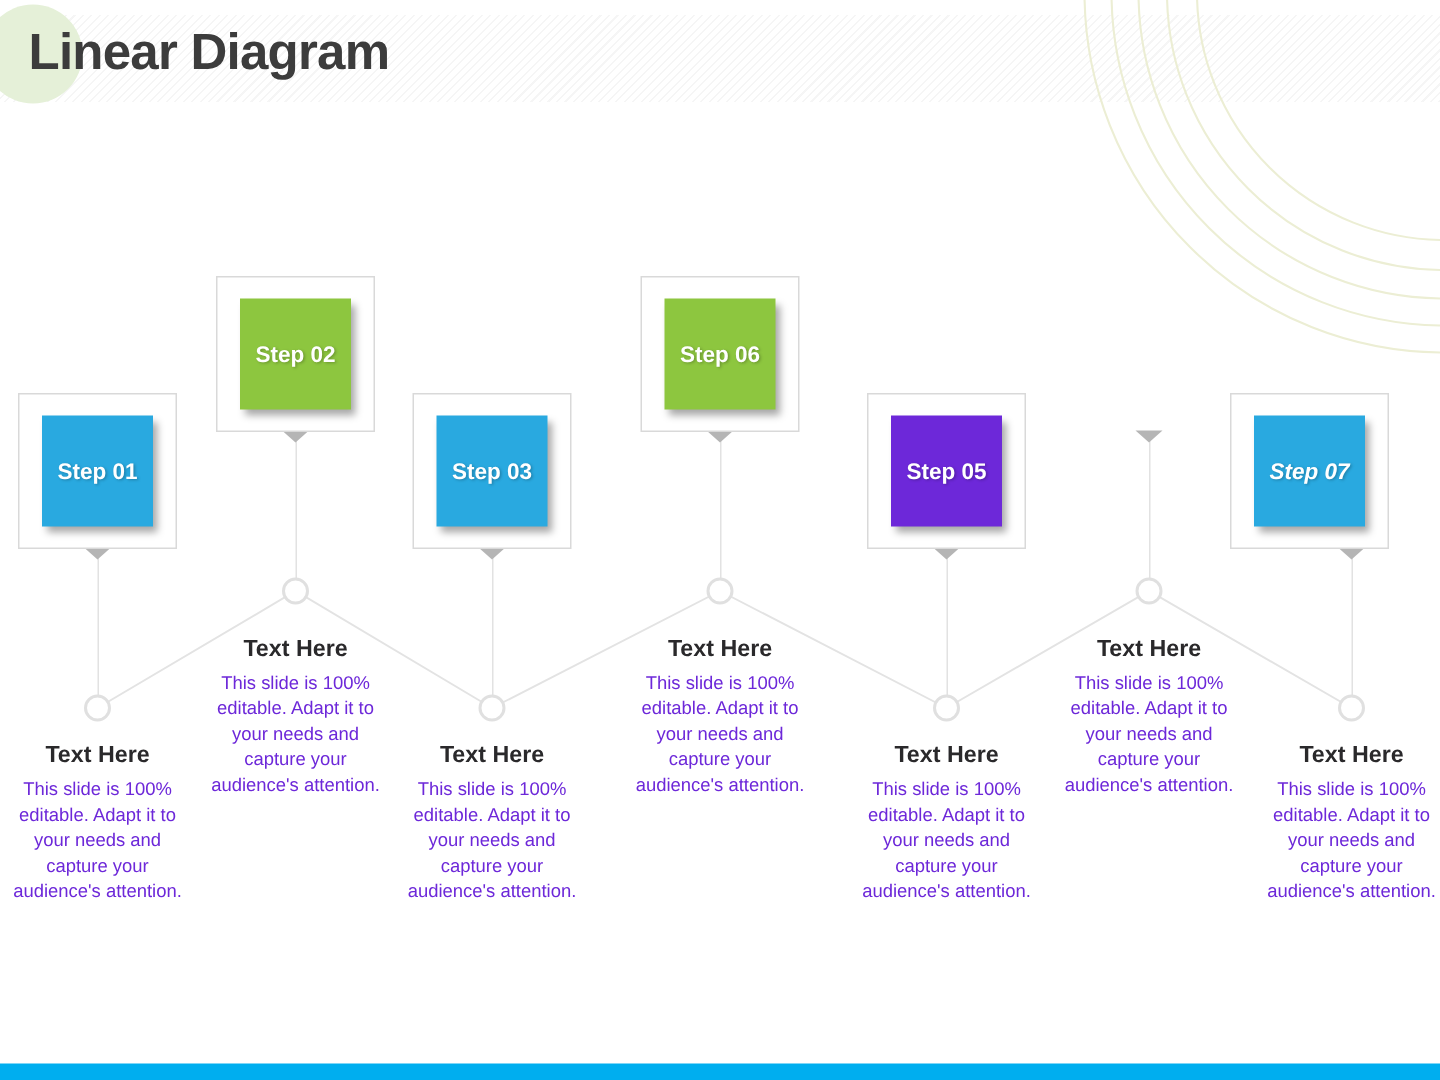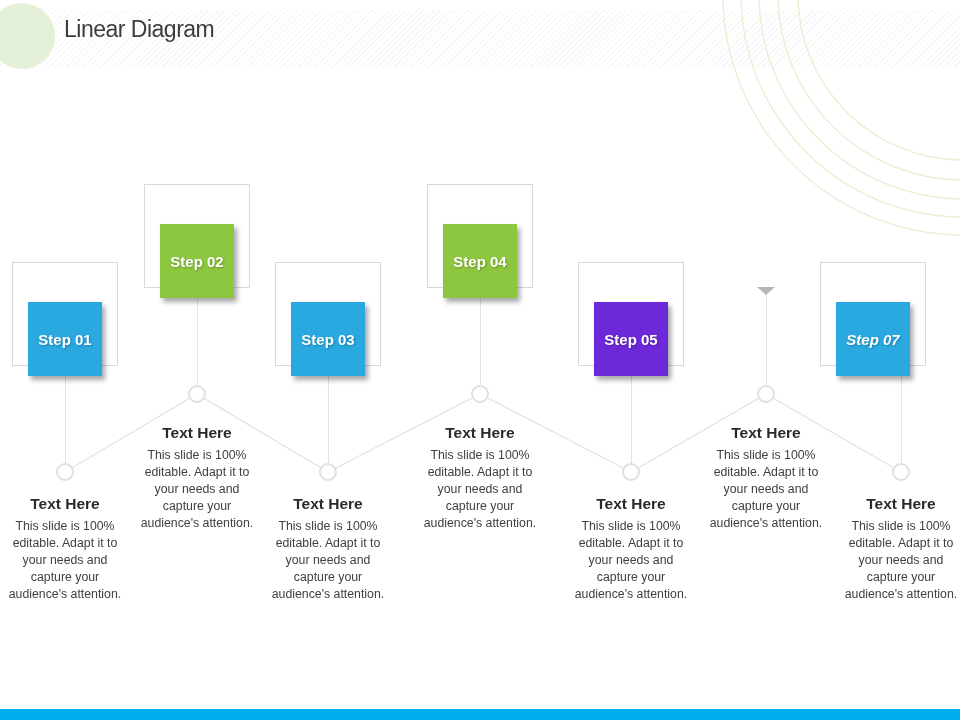--- a/index.html
+++ b/index.html
@@ -17,35 +17,34 @@
     background:repeating-linear-gradient(-45deg,
       rgba(120,120,120,0.07) 0px, rgba(120,120,120,0.07) 1px,
       rgba(255,255,255,0) 1px, rgba(255,255,255,0) 4px);
   }
   .title-circle{
     position:absolute;left:-11px;top:3px;width:66px;height:66px;
     border-radius:50%;background:#e5f0d8;
   }
   .slide-title{
     position:absolute;left:19px;top:16px;
-    font-size:23px;font-weight:normal;color:#3c3c3c;
-    letter-spacing:-0.5px;white-space:nowrap;margin-left:45px;
+    font-size:34px;font-weight:bold;color:#3c3c3c;
+    letter-spacing:-0.5px;white-space:nowrap;
   }
   
   .deco-svg{position:absolute;left:0;top:0;width:960px;height:720px;z-index:1;}
   
   .step-box{
     position:absolute;width:104px;height:102px;
     background:#ffffff;border:1px solid #d9d9d9;z-index:2;
   }
   .step-square{
     position:absolute;left:15px;top:14px;width:74px;height:74px;
     display:flex;align-items:center;justify-content:center;
     box-shadow:3px 4px 5px rgba(0,0,0,0.35);
-    margin-top:25px;
   }
   .step-label{
     color:#ffffff;font-size:15px;font-weight:bold;
     text-shadow:1px 1px 2px rgba(0,0,0,0.25);
     white-space:nowrap;
   }
   .notch{
     position:absolute;width:0;height:0;z-index:2;
     border-left:9px solid transparent;border-right:9px solid transparent;
     border-top:8px solid #b5b5b5;
@@ -57,21 +56,21 @@
     position:absolute;width:14px;height:14px;border-radius:50%;
     background:#ffffff;border:2px solid #e0e0e0;z-index:2;
   }
   .text-block{
     position:absolute;width:128px;text-align:center;z-index:3;
   }
   .text-block h4{
     margin:0 0 5px 0;font-size:15.5px;font-weight:bold;color:#2a292b;
   }
   .text-block p{
-    margin:0;font-size:12.3px;line-height:17px;color:#404040;
+    margin:0;font-size:12.3px;line-height:17px;color:#6d28d9;
   }
   
   .footer-bar{
     position:absolute;left:0;top:709px;width:960px;height:11px;z-index:2;
   }
 </style>
 </head>
 <body>
 
 <div class="slide">
@@ -128,21 +127,21 @@
   <div class="node" style="left:319px;top:463px;"></div>
   <div class="text-block" style="left:264px;top:495px;">
     <h4>Text Here</h4>
     <p>This slide is 100% editable. Adapt it to your needs and capture your audience's attention.</p>
   </div>
 
   <div class="vline" style="left:480px;top:288px;"></div>
   <div class="notch" style="left:471px;top:287px;"></div>
   <div class="step-box" style="left:427px;top:184px;">
     <div class="step-square" style="background-color: rgb(141, 198, 63);">
-      <span class="step-label">Step 04</span>
+      <span class="step-label">Step 06</span>
     </div>
   </div>
   <div class="node" style="left:471px;top:385px;"></div>
   <div class="text-block" style="left:416px;top:424px;">
     <h4>Text Here</h4>
     <p>This slide is 100% editable. Adapt it to your needs and capture your audience's attention.</p>
   </div>
 
   <div class="vline" style="left:631px;top:366px;"></div>
   <div class="notch" style="left:622px;top:365px;"></div>

